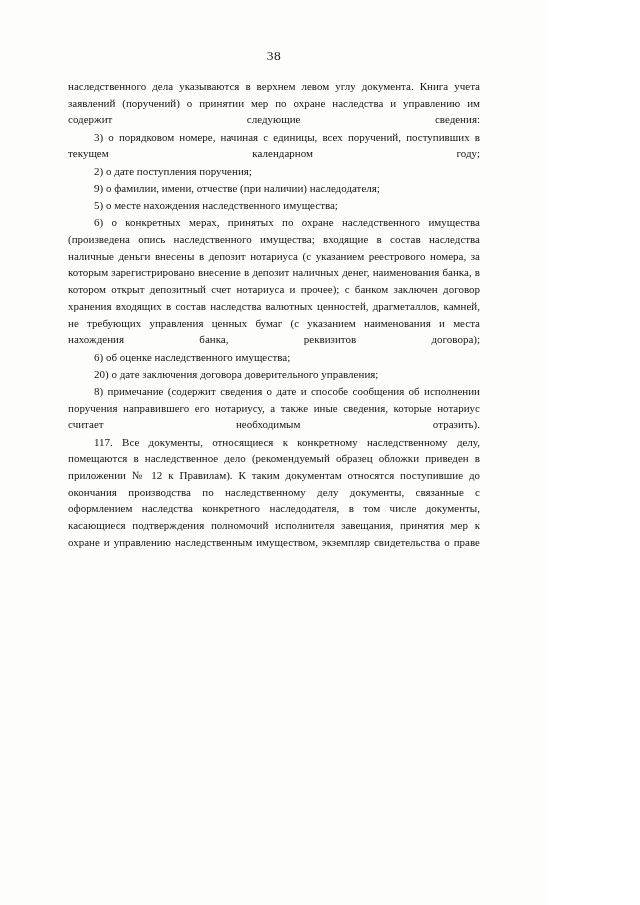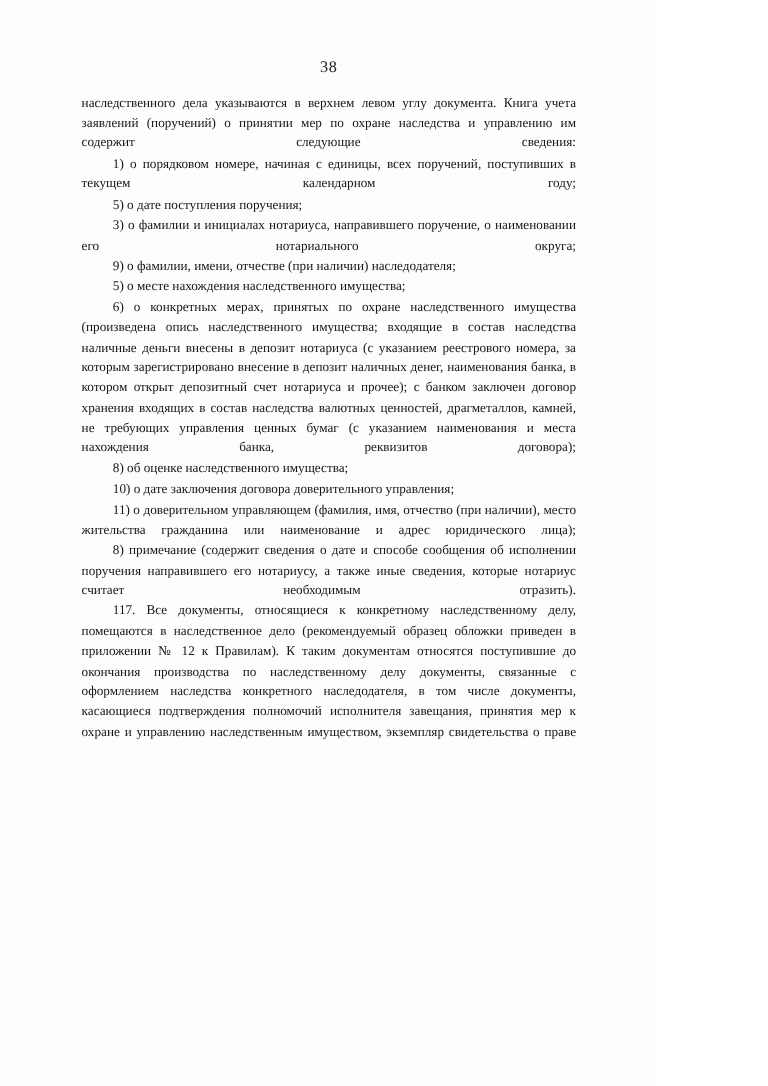--- a/index.html
+++ b/index.html
@@ -57,27 +57,25 @@
 </style>
 </head>
 <body>
 
 <div class="page">
 
   <div class="page-number">38</div>
 
   <div class="body-text">
     <p class="para noindent last-justify">наследственного дела указываются в верхнем левом углу документа. Книга учета заявлений (поручений) о принятии мер по охране наследства и управлению им содержит следующие сведения:</p>
-    <p class="para indent last-justify">1) о порядковом номере, начиная с единицы, всех поручений, поступивших в текущем календарном году;</p>
-    <p class="para indent">5) о дате поступления поручения;</p>
-    <p class="para indent last-justify">3) о фамилии и инициалах нотариуса, направившего поручение, о наименовании его нотариального округа;</p>
+    <p class="para indent last-justify">3) о порядковом номере, начиная с единицы, всех поручений, поступивших в текущем календарном году;</p>
+    <p class="para indent">2) о дате поступления поручения;</p>
     <p class="para indent">9) о фамилии, имени, отчестве (при наличии) наследодателя;</p>
     <p class="para indent">5) о месте нахождения наследственного имущества;</p>
     <p class="para indent last-justify">6) о конкретных мерах, принятых по охране наследственного имущества (произведена опись наследственного имущества; входящие в состав наследства наличные деньги внесены в депозит нотариуса (с указанием реестрового номера, за которым зарегистрировано внесение в депозит наличных денег, наименования банка, в котором открыт депозитный счет нотариуса и прочее); с банком заключен договор хранения входящих в состав наследства валютных ценностей, драгметаллов, камней, не требующих управления ценных бумаг (с указанием наименования и места нахождения банка, реквизитов договора);</p>
-    <p class="para indent">8) об оценке наследственного имущества;</p>
-    <p class="para indent">10) о дате заключения договора доверительного управления;</p>
-    <p class="para indent last-justify">11) о доверительном управляющем (фамилия, имя, отчество (при наличии), место жительства гражданина или наименование и адрес юридического лица);</p>
+    <p class="para indent">6) об оценке наследственного имущества;</p>
+    <p class="para indent">20) о дате заключения договора доверительного управления;</p>
     <p class="para indent last-justify">8) примечание (содержит сведения о дате и способе сообщения об исполнении поручения направившего его нотариусу, а также иные сведения, которые нотариус считает необходимым отразить).</p>
     <p class="para indent last-justify">117. Все документы, относящиеся к конкретному наследственному делу, помещаются в наследственное дело (рекомендуемый образец обложки приведен в приложении № 12 к Правилам). К таким документам относятся поступившие до окончания производства по наследственному делу документы, связанные с оформлением наследства конкретного наследодателя, в том числе документы, касающиеся подтверждения полномочий исполнителя завещания, принятия мер к охране и управлению наследственным имуществом, экземпляр свидетельства о праве</p>
   </div>
 
   <div class="footer-space"></div>
 </div>
 
 </body></html>

